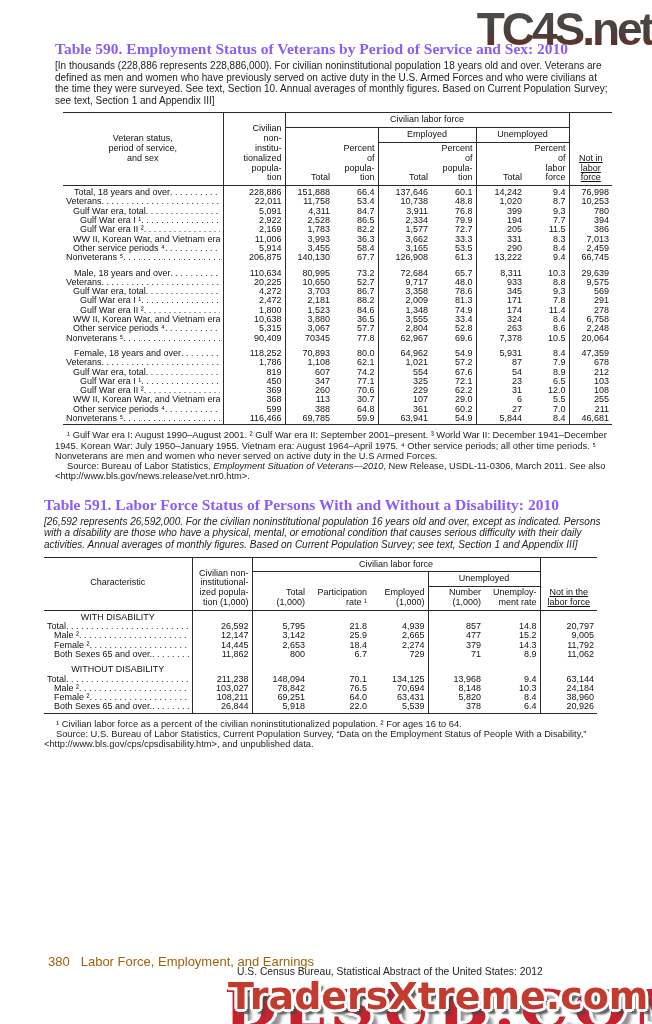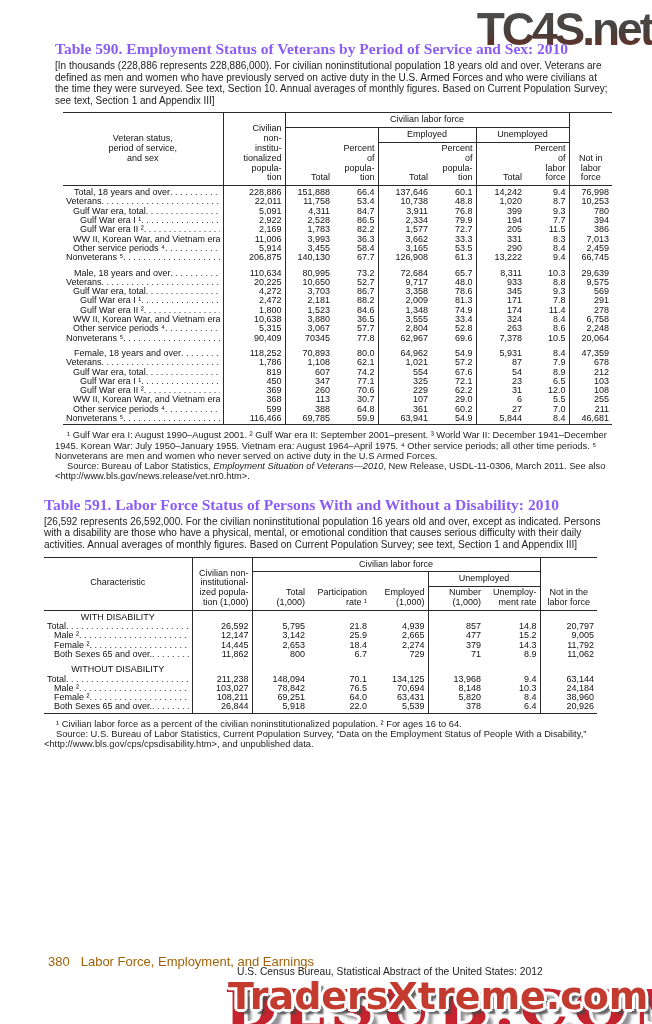--- a/index.html
+++ b/index.html
@@ -33,33 +33,33 @@
       -2px -2px 0 #fff,2px -2px 0 #fff,-2px 2px 0 #fff,2px 2px 0 #fff,
       5px 5px 2px rgba(70,70,70,.85);
   }
 
   
   .sec590{position:relative;z-index:2;margin:40px 40px 0 55px;}
   .sec591{position:relative;z-index:2;margin:14px 40px 0 44px;}
   .title{font-family:"Liberation Serif",serif;font-weight:700;font-size:15.5px;line-height:17px;color:#8b5cf6;}
   .headnote{font-size:10px;line-height:11.6px;margin-top:3px;color:#1c1c1c;}
   .hn590{width:558px;}
-  .hn591{width:566px;}
+  .hn591{width:566px;font-style:italic;}
 
   
   table{border-collapse:collapse;table-layout:fixed;margin-top:6px;border-top:1.5px solid #2a2a2a;}
   .t590{width:549px;margin-left:8px;}
   .t591{width:553px;margin-left:0px;}
   th,td{font-size:9px;font-weight:normal;padding:0 3px;color:#111;overflow:hidden;}
   th{line-height:9.8px;white-space:pre-line;vertical-align:bottom;text-align:right;padding-bottom:2px;padding-top:1px;}
   th.lab-h{text-align:center;vertical-align:middle;}
   th.grp{text-align:center;vertical-align:middle;padding:2px 0;margin-top:40px;}
   th.nilf-h{text-align:center;}
   .vr{border-right:1px solid #2a2a2a;}
-  .vl{border-left:1px solid #2a2a2a;}
+  .vl{border-left:1px solid #2a2a2a;text-decoration:underline;}
   .bb{border-bottom:1px solid #2a2a2a;}
   thead tr:last-child th,thead th[rowspan]{border-bottom:1px solid #2a2a2a;}
   tbody td{line-height:9.3px;vertical-align:bottom;}
   td.num{text-align:right;}
   tr.b{font-weight:bold;}
   tr.gap td{padding-top:6px;margin-top:36px;}
   tbody tr:first-child td{padding-top:2px;}
   tbody tr:last-child td{border-bottom:1.5px solid #2a2a2a;padding-bottom:1px;}
   .labwrap{display:flex;align-items:baseline;overflow:hidden;}
   .lt{white-space:nowrap;}

